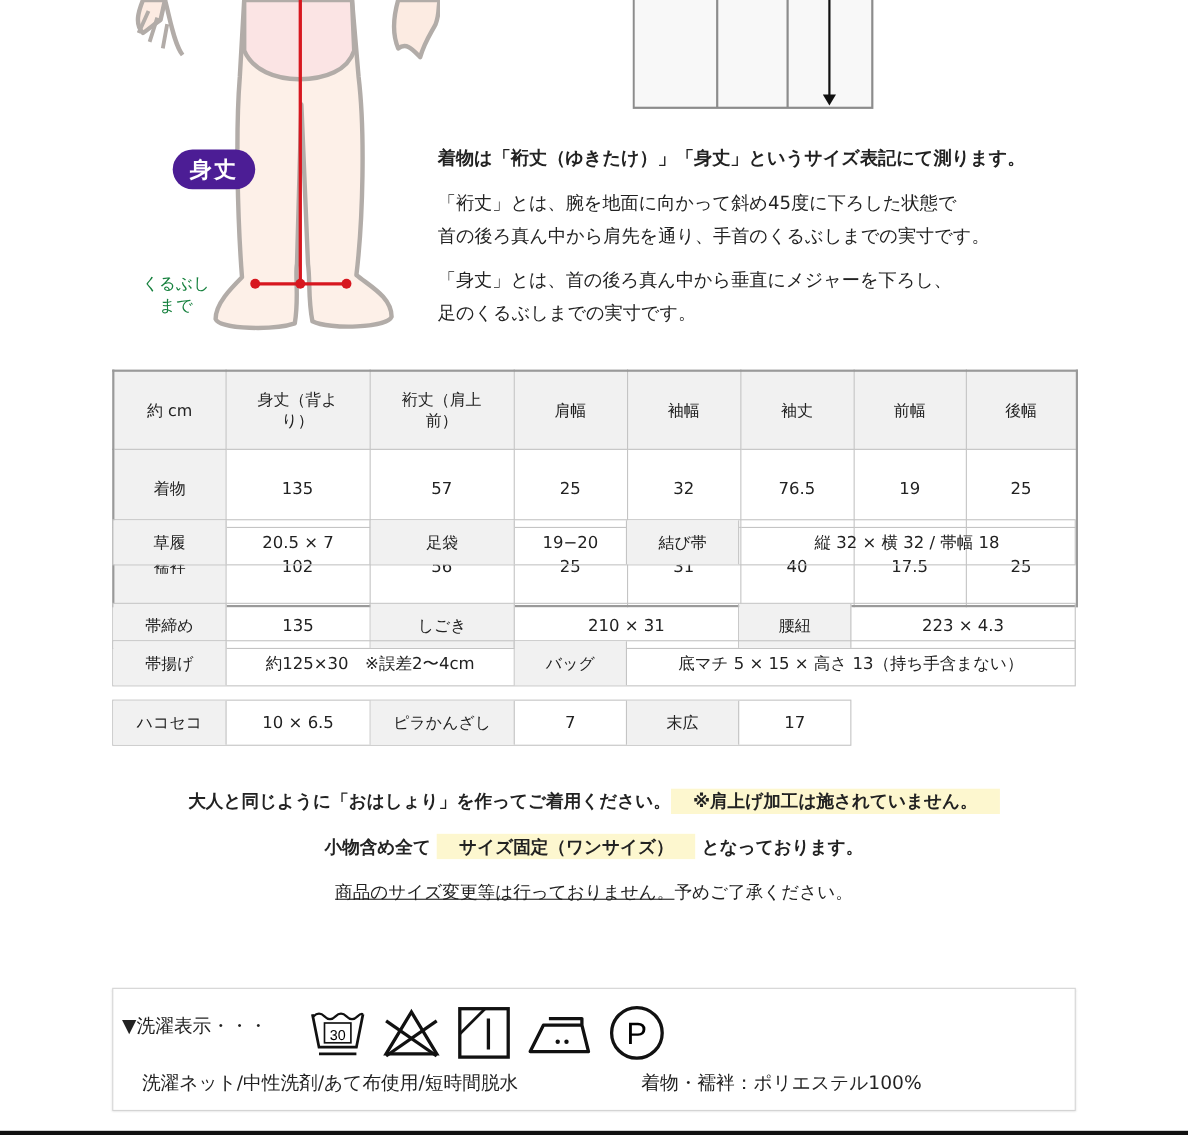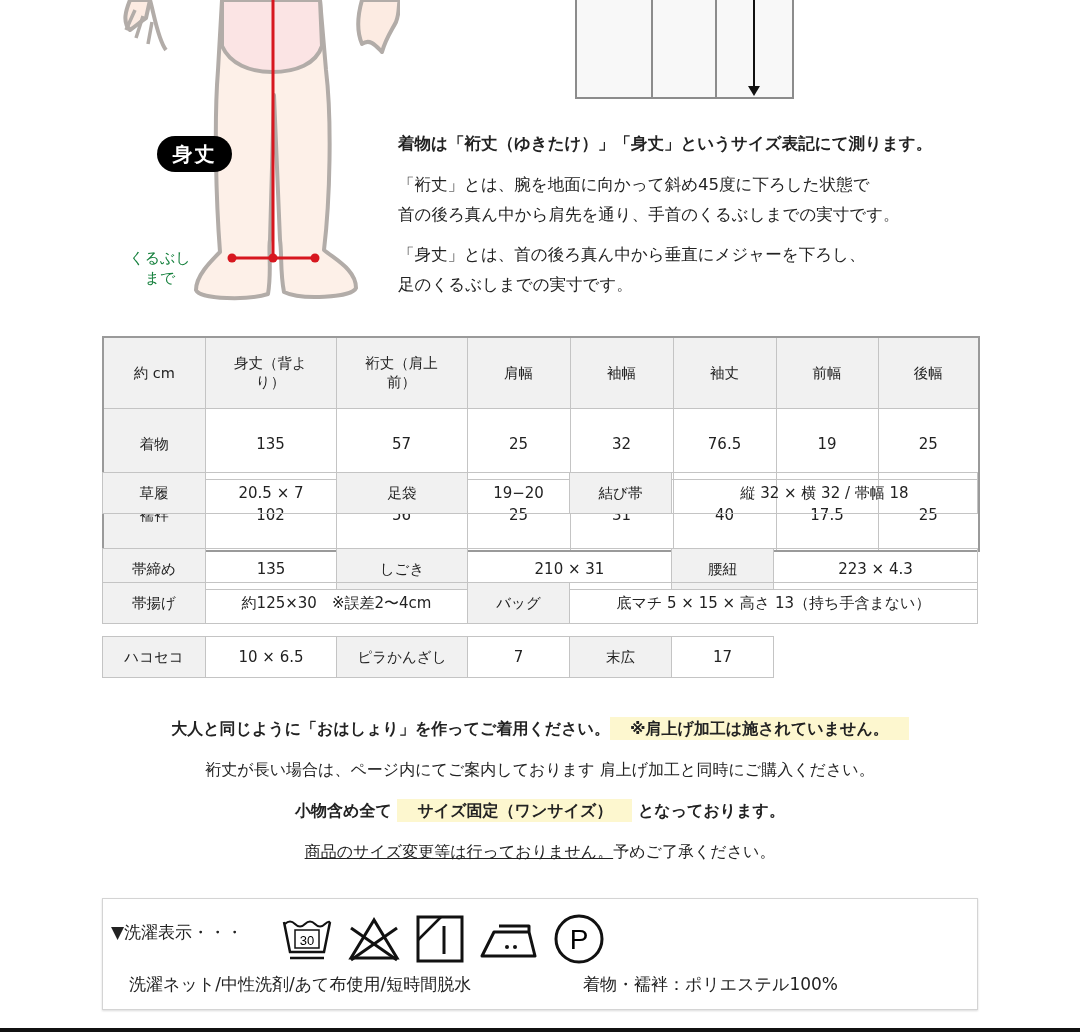--- a/index.html
+++ b/index.html
@@ -7,21 +7,21 @@
     width:1080px; height:1032px; position:relative; overflow:hidden;
     background:#ffffff; color:#222;
     font-family:"DejaVu Sans", "Liberation Sans", sans-serif;
   }
   .abs { position:absolute; }
 
   
   .illus { left:0; top:0; width:400px; height:310px; }
   .badge {
     position:absolute; left:157px; top:136px; width:75px; height:36px;
-    background:#000000; color:#fff; border-radius:18px;
+    background:#4c1d95; color:#fff; border-radius:18px;
     font-weight:bold; font-size:20px; line-height:36px; text-align:center;
     letter-spacing:2px;
   }
   .ankle-label {
     position:absolute; left:120px; top:248px; width:80px;
     color:#15803d; font-size:15px; line-height:20px; text-align:center;
   }
 
   
   .diagram { left:575px; top:0; width:220px; height:100px; }
@@ -200,21 +200,20 @@
   <div class="c lab" style="width:131px">ピラかんざし</div>
   <div class="c" style="width:102px">7</div>
   <div class="c lab" style="width:102px">末広</div>
   <div class="c" style="width:101px">17</div>
 </div>
 
 <div class="abs notes">
   <div class="ln bold">
     <span>大人と同じように「おはしょり」を作ってご着用ください。</span><span class="hl">※肩上げ加工は施されていません。</span>
   </div>
-  <div class="ln">裄丈が長い場合は、ページ内にてご案内しております 肩上げ加工と同時にご購入ください。</div>
   <div class="ln bold">
     <span>小物含め全て</span>
     <span class="hl">サイズ固定（ワンサイズ）</span>
     <span>となっております。</span>
   </div>
   <div class="ln">
     <span class="ul">商品のサイズ変更等は行っておりません。</span><span>予めご了承ください。</span>
   </div>
 </div>
 

